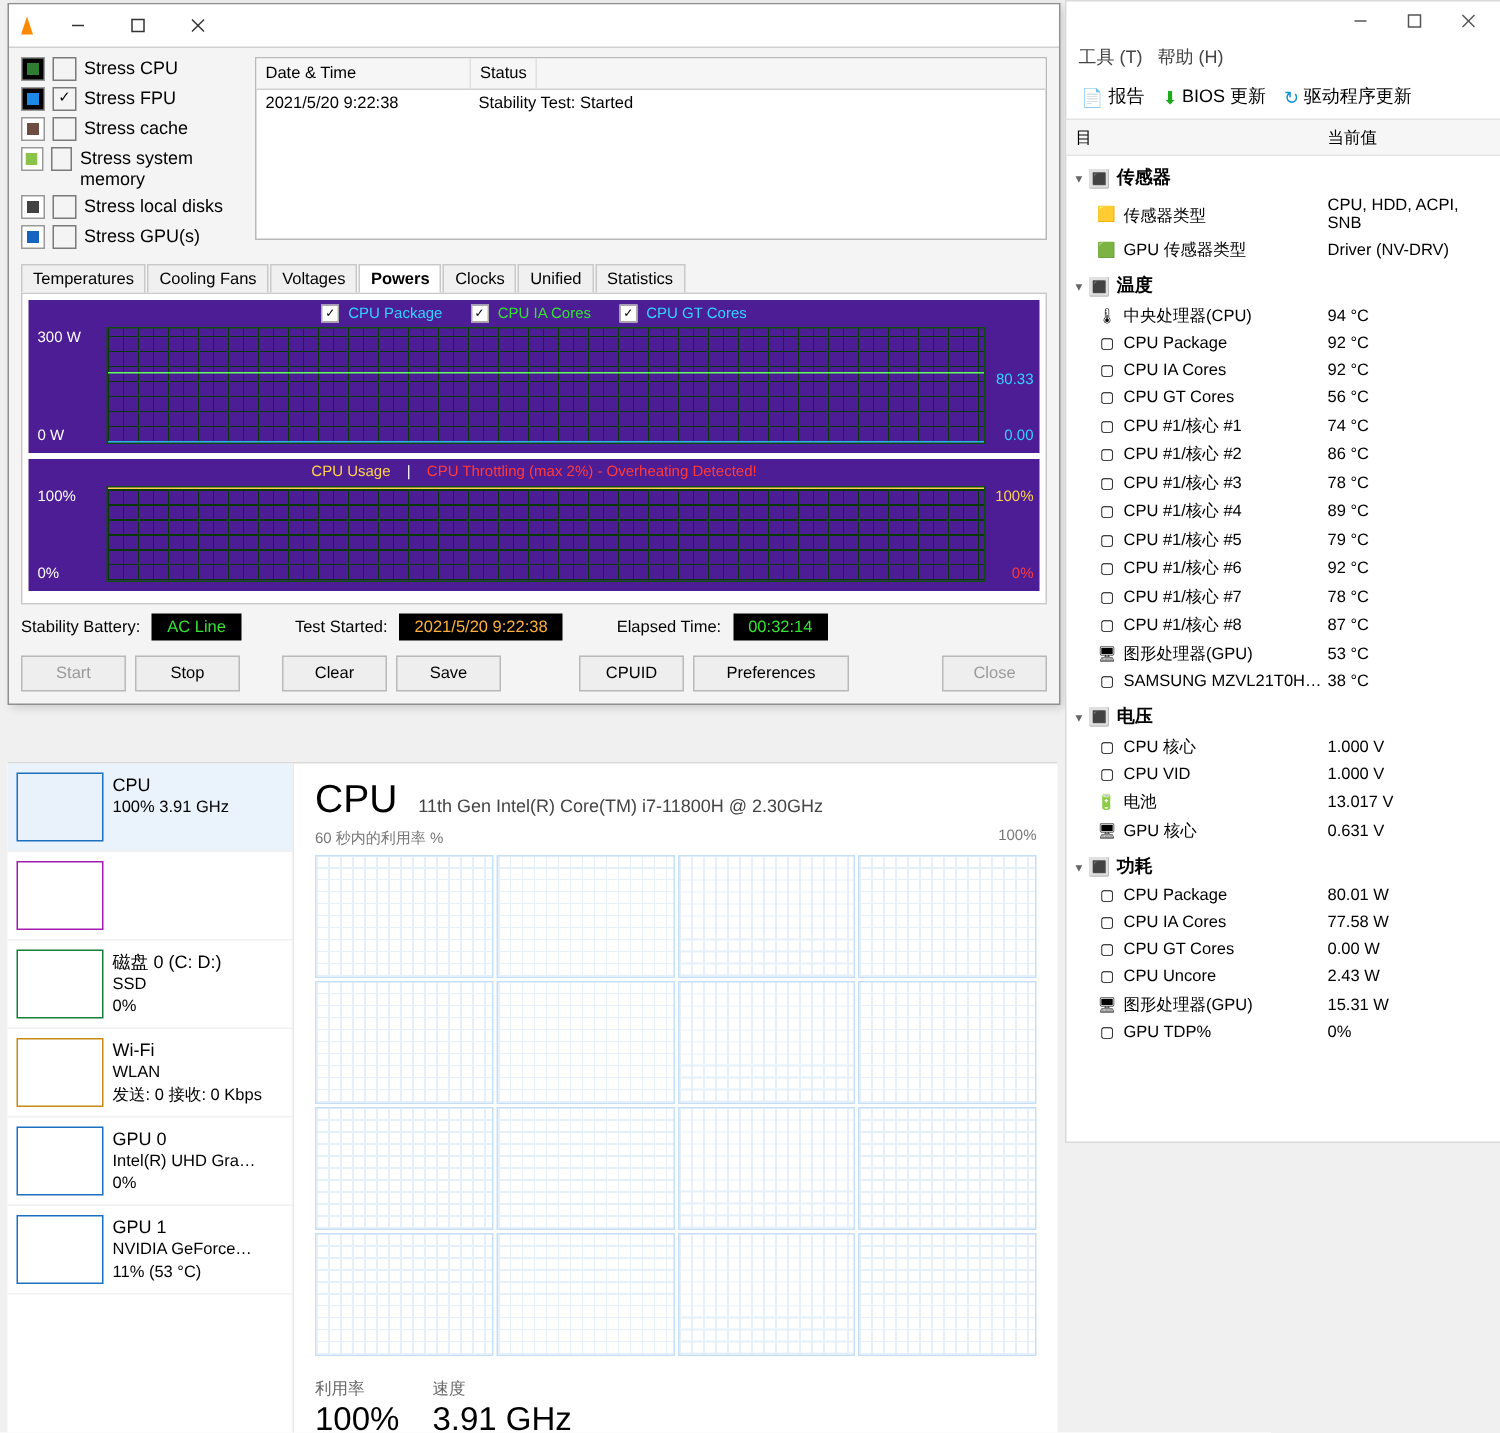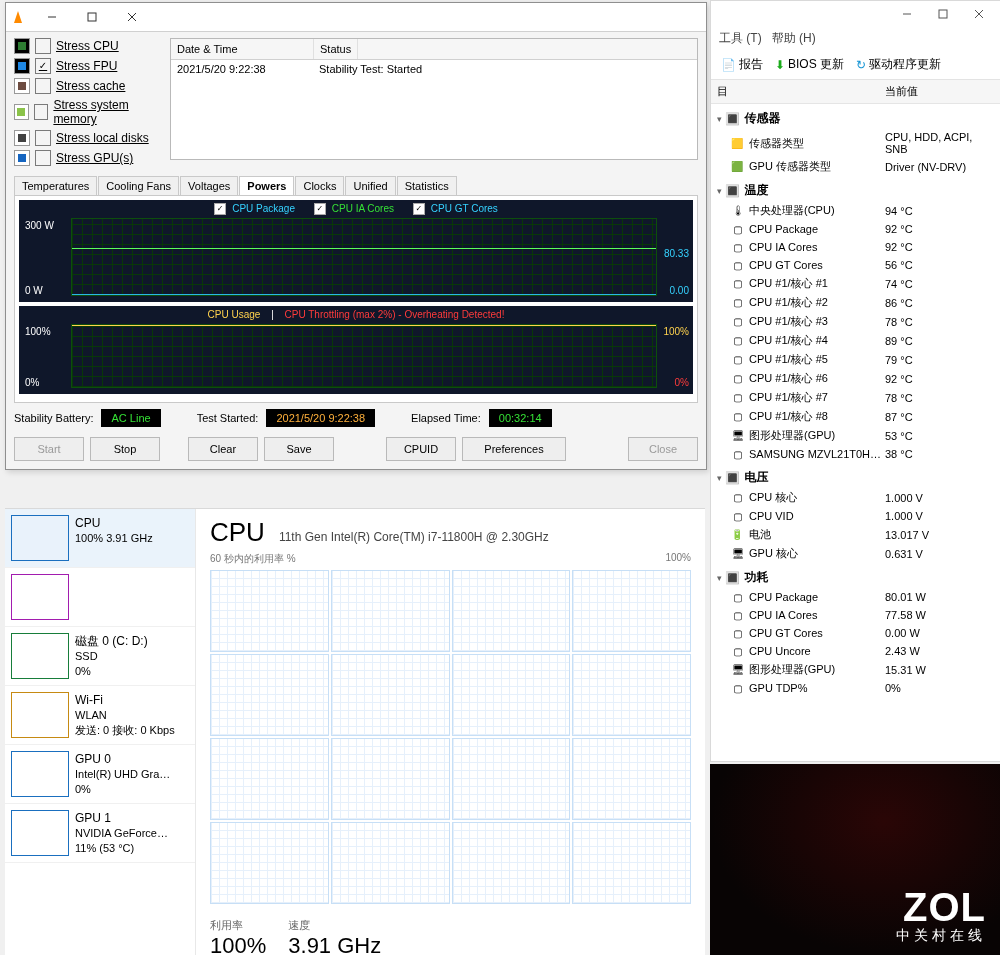--- a/index.html
+++ b/index.html
@@ -7,36 +7,36 @@
   
   .win-aida{position:absolute;left:5px;top:2px;width:700px;background:#f4f4f4;border:1px solid #8f8f8f;box-shadow:2px 2px 6px rgba(0,0,0,.15);}
   .titlebar{display:flex;align-items:center;height:28px;padding:0 4px;background:#fff;border-bottom:1px solid #d0d0d0;}
   .titlebar .icon{width:16px;height:16px;margin-right:6px;display:inline-flex;align-items:center;justify-content:center;}
   .titlebar .title{flex:1;font-size:12px;}
   .titlebar .btns{display:flex;}
   .titlebar .btn{width:40px;height:26px;display:flex;align-items:center;justify-content:center;cursor:pointer;}
   .aida-body{padding:6px 8px 8px 8px;}
   .aida-top{display:flex;gap:6px;}
   .chk-col{width:150px;}
-  .chk-row{display:flex;align-items:center;gap:5px;margin-bottom:4px;text-decoration:underline;}
+  .chk-row{display:flex;align-items:flex-start;gap:5px;margin-bottom:4px;}
   .chk-row .sq{width:14px;height:14px;border:1px solid #7a7a7a;display:inline-flex;align-items:center;justify-content:center;font-size:10px;line-height:1;}
   .chk-row .sq.on::after{content:"✓";}
   .chk-row .ico{width:14px;height:14px;display:inline-flex;align-items:center;justify-content:center;font-size:11px;}
   .log{flex:1;border:1px solid #b9b9b9;background:#fff;height:120px;}
   .log-head{display:flex;background:#f6f6f6;border-bottom:1px solid #d0d0d0;font-size:11px;}
   .log-head div{padding:4px 6px;border-right:1px solid #e0e0e0;}
   .log-hd-date{width:130px;}
   .log-row{display:flex;font-size:11px;}
   .log-row div{padding:3px 6px;}
   .log-row .c1{width:130px;}
   .tabs{margin-top:6px;display:flex;gap:0;font-size:11px;}
   .tabs .tab{padding:3px 7px;border:1px solid #c9c9c9;border-bottom:none;background:#f0f0f0;margin-right:1px;cursor:pointer;}
   .tabs .tab.active{background:#fff;font-weight:600;}
   .graph-area{border:1px solid #c9c9c9;background:#fff;padding:4px;}
-  .gpanel{background:#0f172a;color:#bbb;font-size:10px;position:relative;margin-bottom:4px;}
+  .gpanel{background:#4c1d95;color:#bbb;font-size:10px;position:relative;margin-bottom:4px;}
   .gpanel.h1{height:102px;}
   .gpanel.h2{height:88px;}
   .gpanel .legend{position:absolute;left:0;right:0;top:3px;text-align:center;}
   .gpanel .legend span{margin:0 4px;}
   .gpanel .legend .cb{display:inline-block;width:10px;height:10px;border:1px solid #aaa;background:#fff;vertical-align:middle;margin-right:2px;}
   .gpanel .legend .cb.on::after{content:"✓";font-size:8px;color:#000;display:block;line-height:10px;}
   .gpanel .yl{position:absolute;left:6px;font-size:10px;color:#fff;}
   .gpanel .rl{position:absolute;right:4px;font-size:10px;}
   .grid{position:absolute;left:52px;right:36px;top:18px;bottom:6px;background:
     repeating-linear-gradient(0deg,#083808 0,#083808 1px,transparent 1px,transparent 10px),
@@ -549,18 +549,14 @@
           </div>
           <div class="srow">
             <span class="ic">▢</span>
             <span class="nm">GPU TDP%</span>
             <span class="vl">0%</span>
           </div>
         </div>
       </div>
   </div>
 
-  <div class="zol">
-    <div class="b">ZOL</div>
-    <div class="s">中关村在线</div>
-  </div>
 
 </div>
 
 </body></html>

